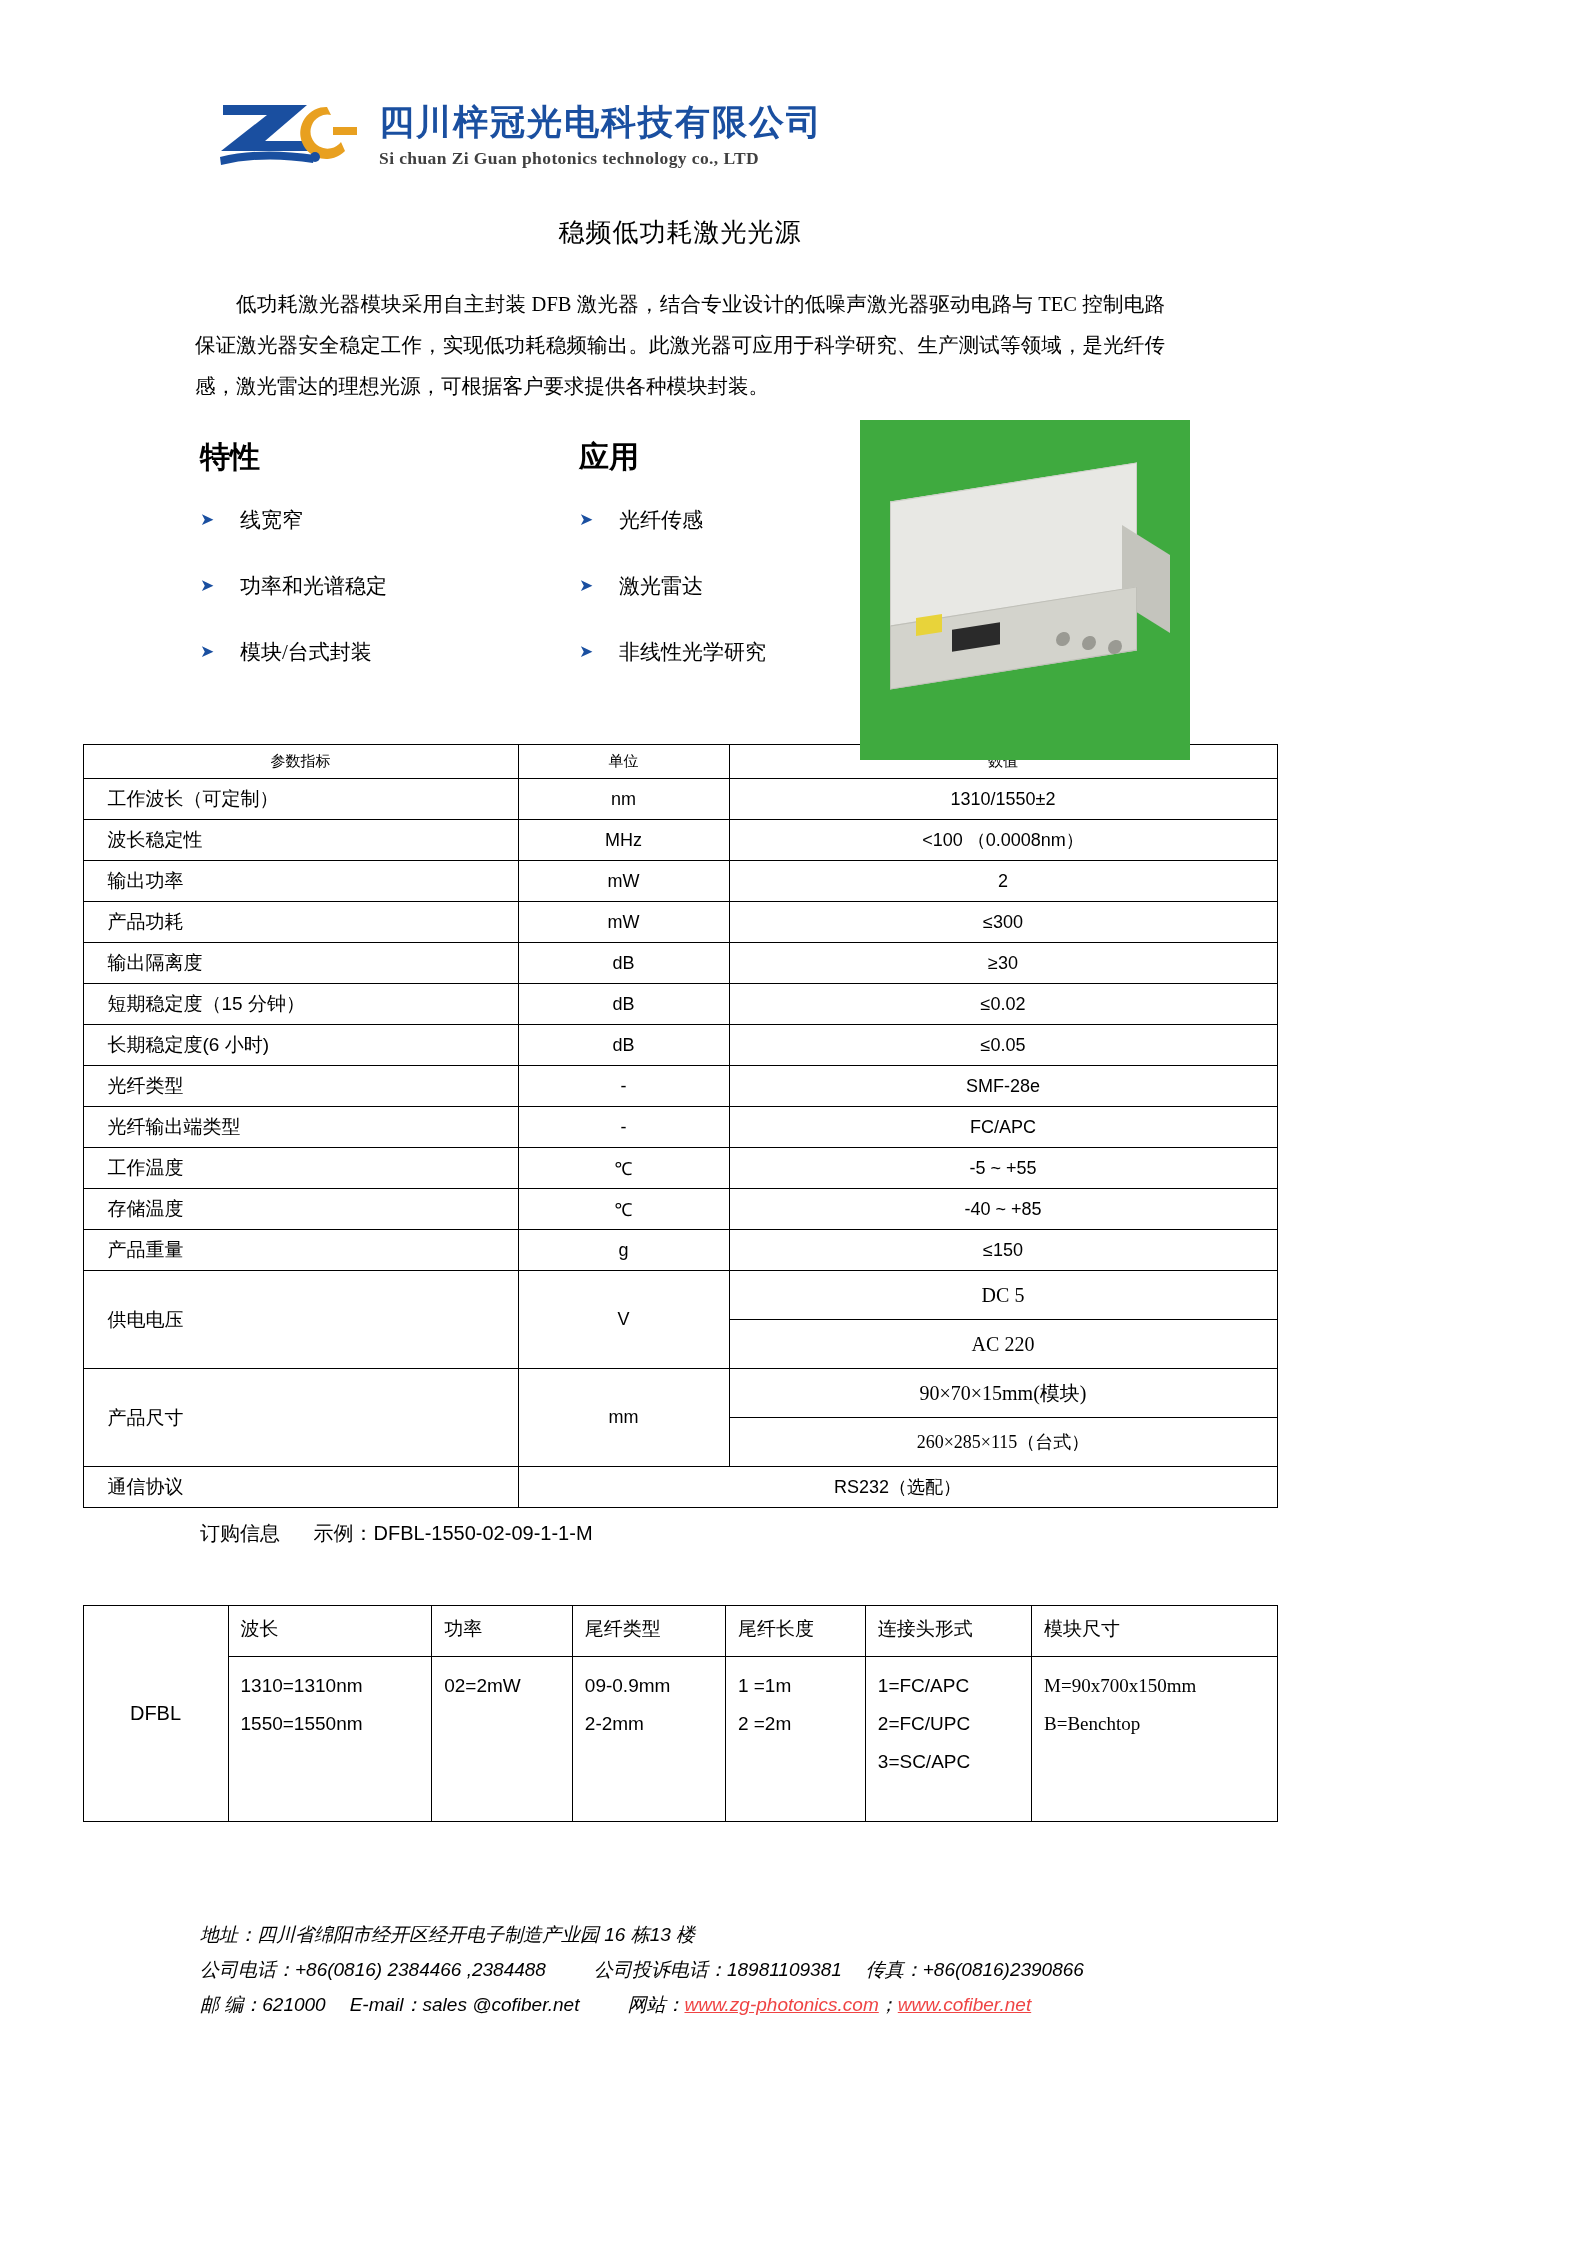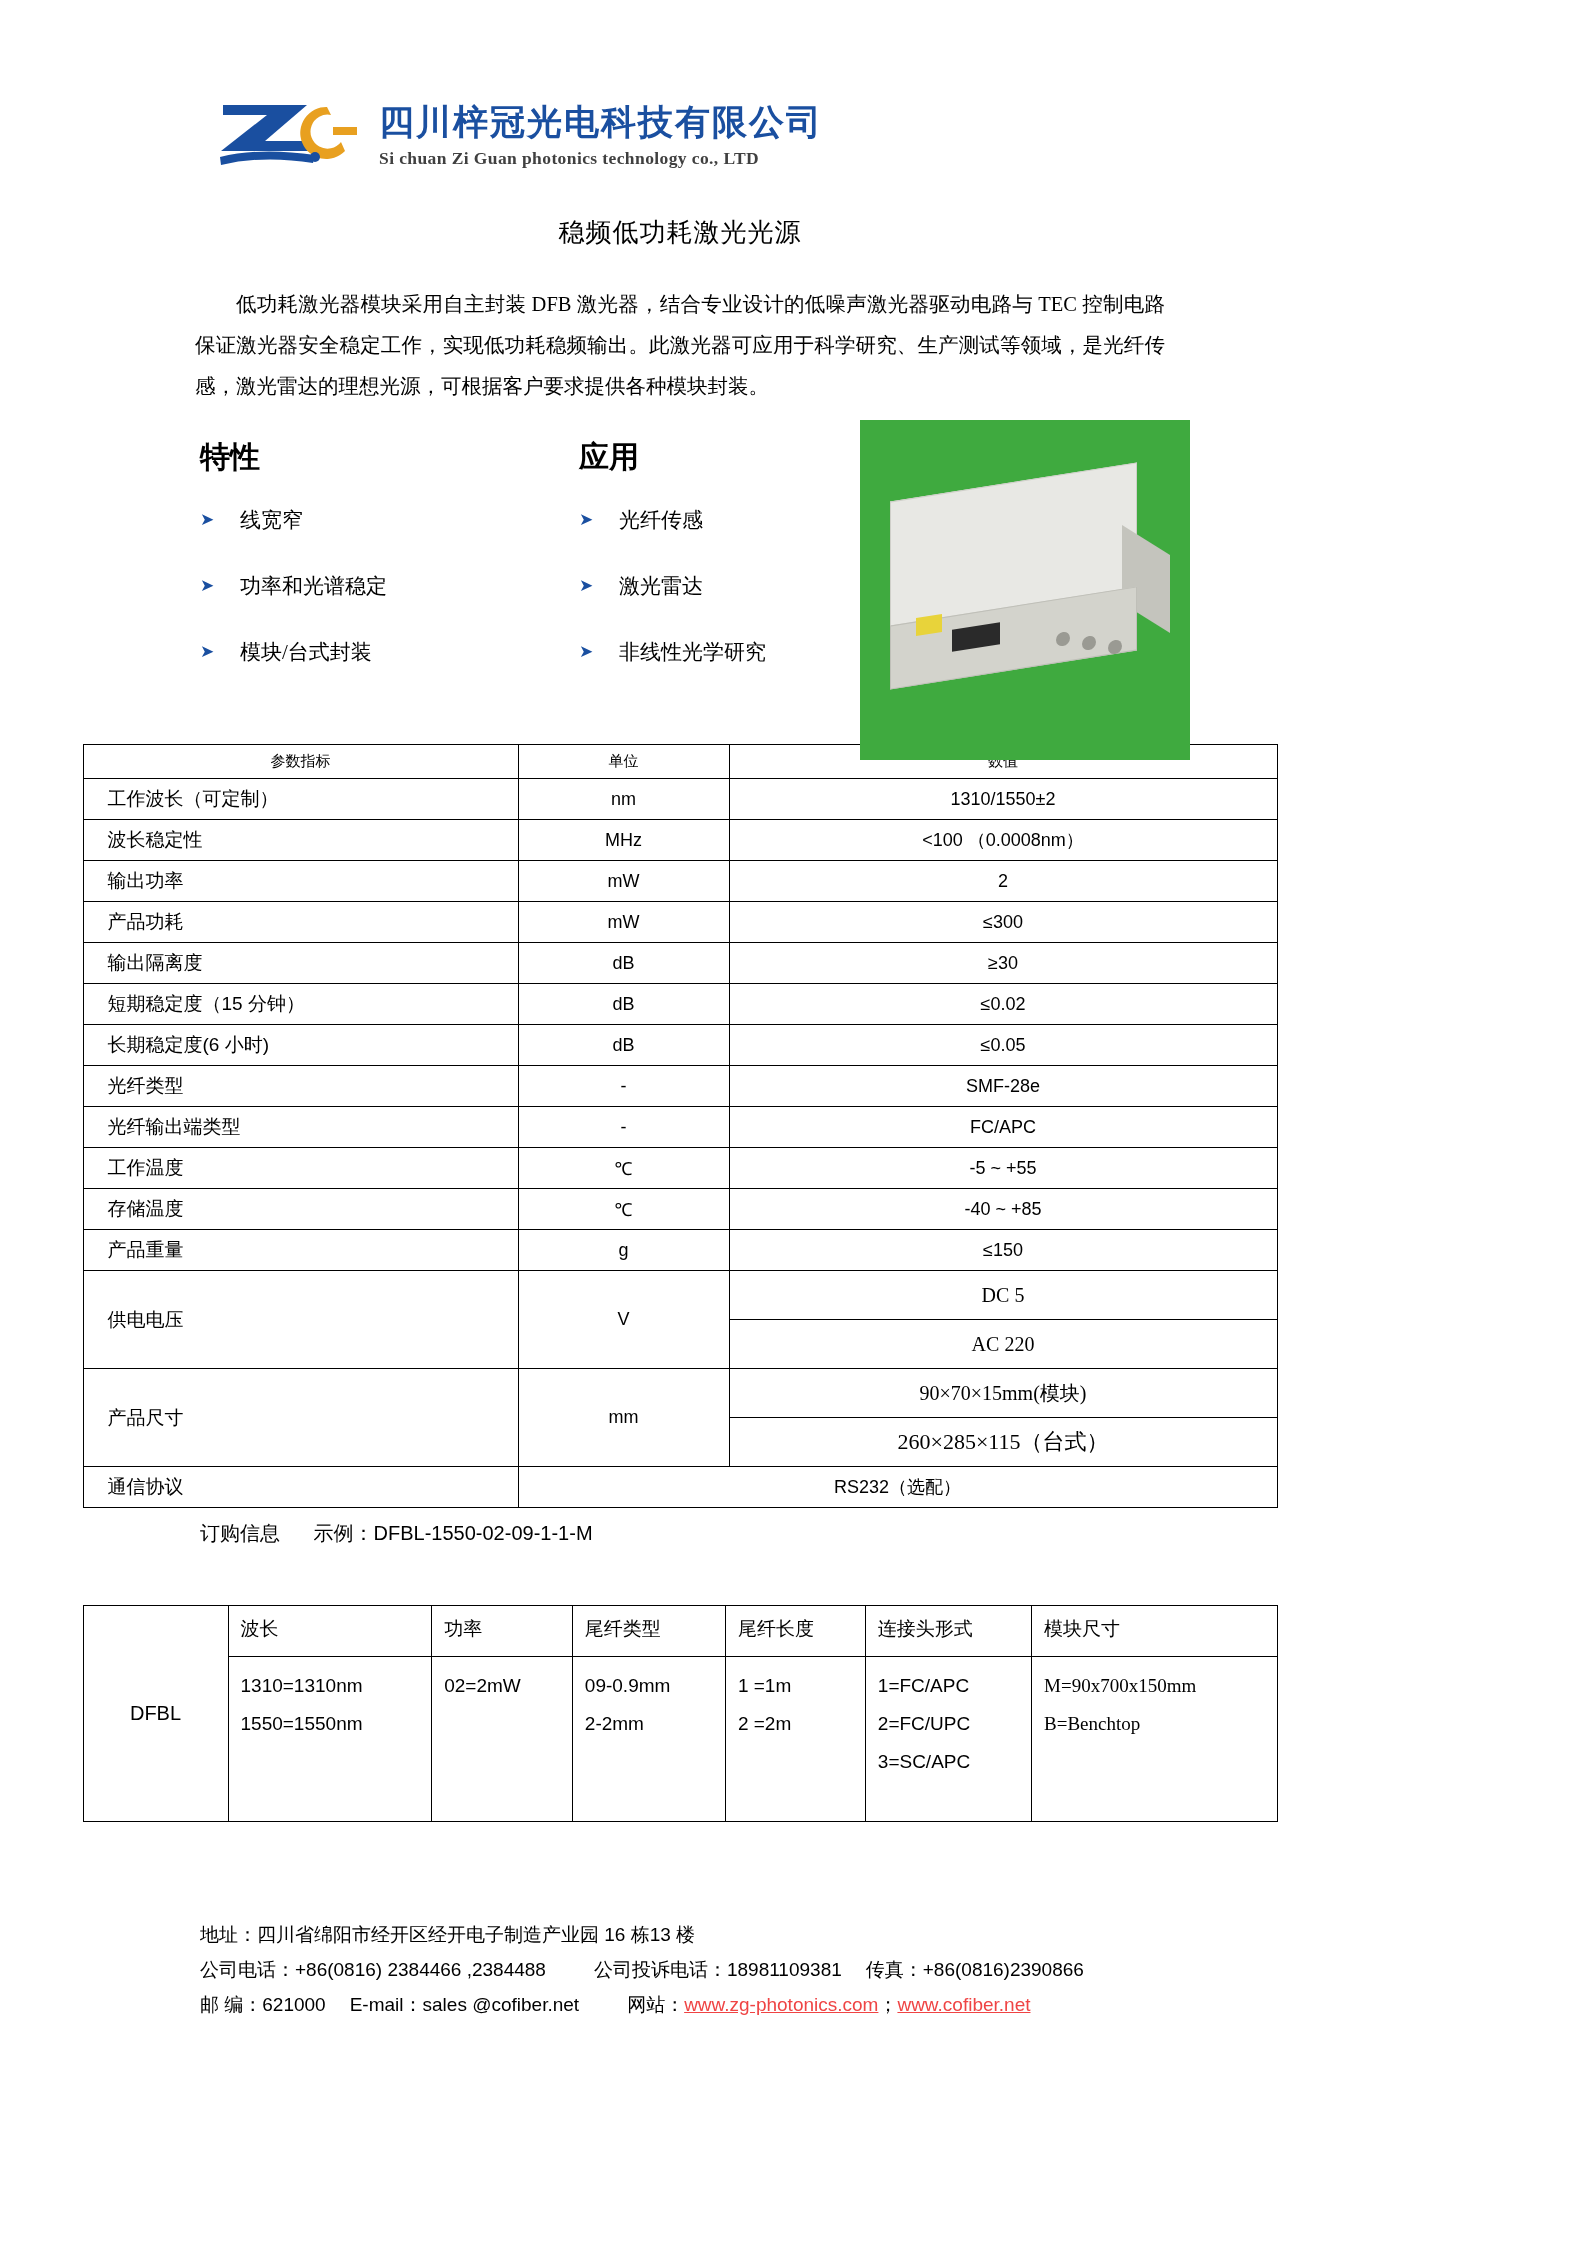--- a/index.html
+++ b/index.html
@@ -202,21 +202,21 @@
   }
   .spec-table td.value {
     text-align: center;
     font-family: "Liberation Sans", sans-serif;
   }
   .spec-table td.value-serif {
     text-align: center;
     font-family: "Liberation Serif", serif;
     font-size: 20px;
   }
-  .spec-table td.value-serif.big { font-size: 22px; }
+  .spec-table td.value-serif.big { font-size: 18px; }
   .spec-table tr.tall td { height: 34px; }
 
   
   .order-line {
     margin: 12px 0 0 200px;
     font-size: 20px;
     font-family: "Liberation Sans", sans-serif;
   }
   .order-line .ex { margin-left: 28px; }
 
@@ -247,21 +247,21 @@
   .footer {
     margin: 95px 0 0 200px;
     font-size: 19px;
     line-height: 1.85;
     font-family: "Liberation Sans", sans-serif;
   }
   .footer .link {
     color: #ef4444;
     text-decoration: underline;
   }
-  .footer-row { white-space: nowrap; }
+  .footer-row { white-space: nowrap; font-style: italic; }
   .footer-gap { display: inline-block; width: 48px; }
   .footer-gap-sm { display: inline-block; width: 24px; }
 </style>
 </head>
 <body>
 
 <div class="page">
 
   <div class="header">
     <div class="logo-mark">

